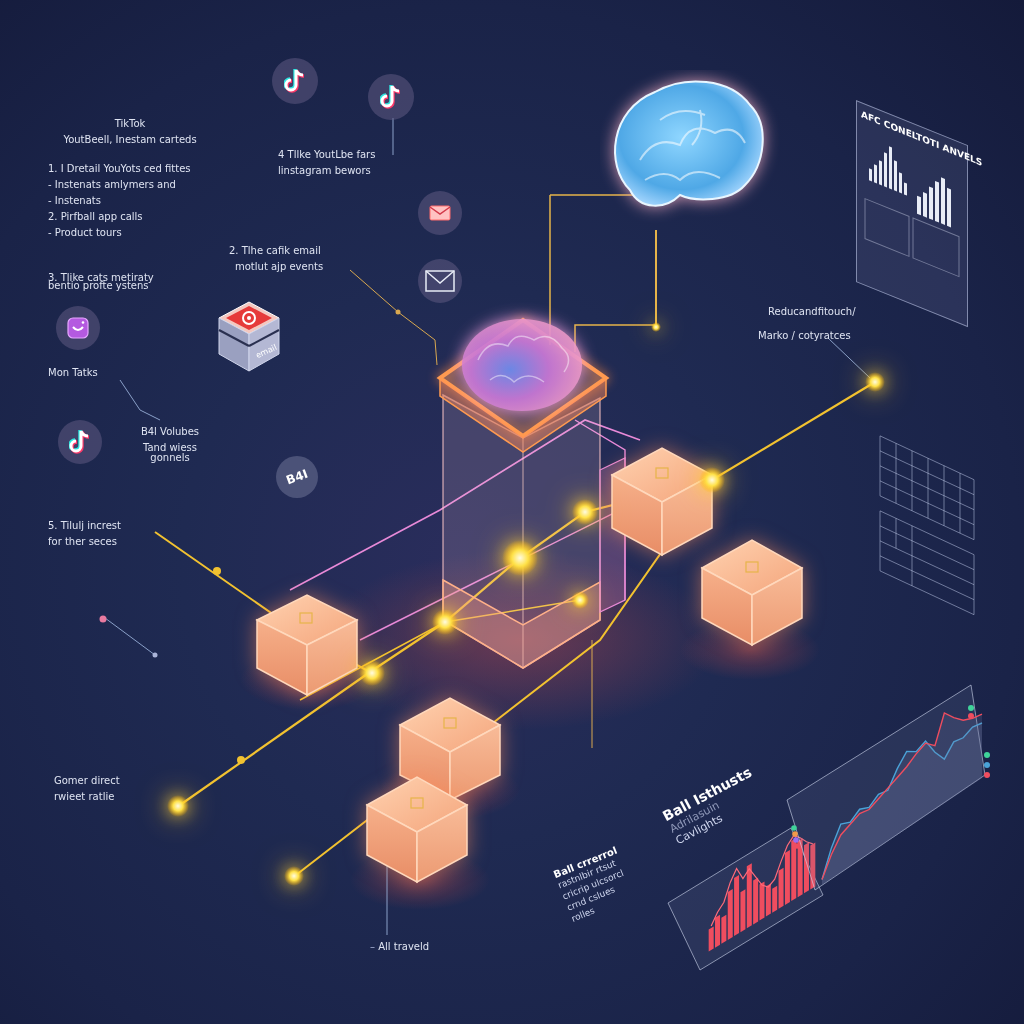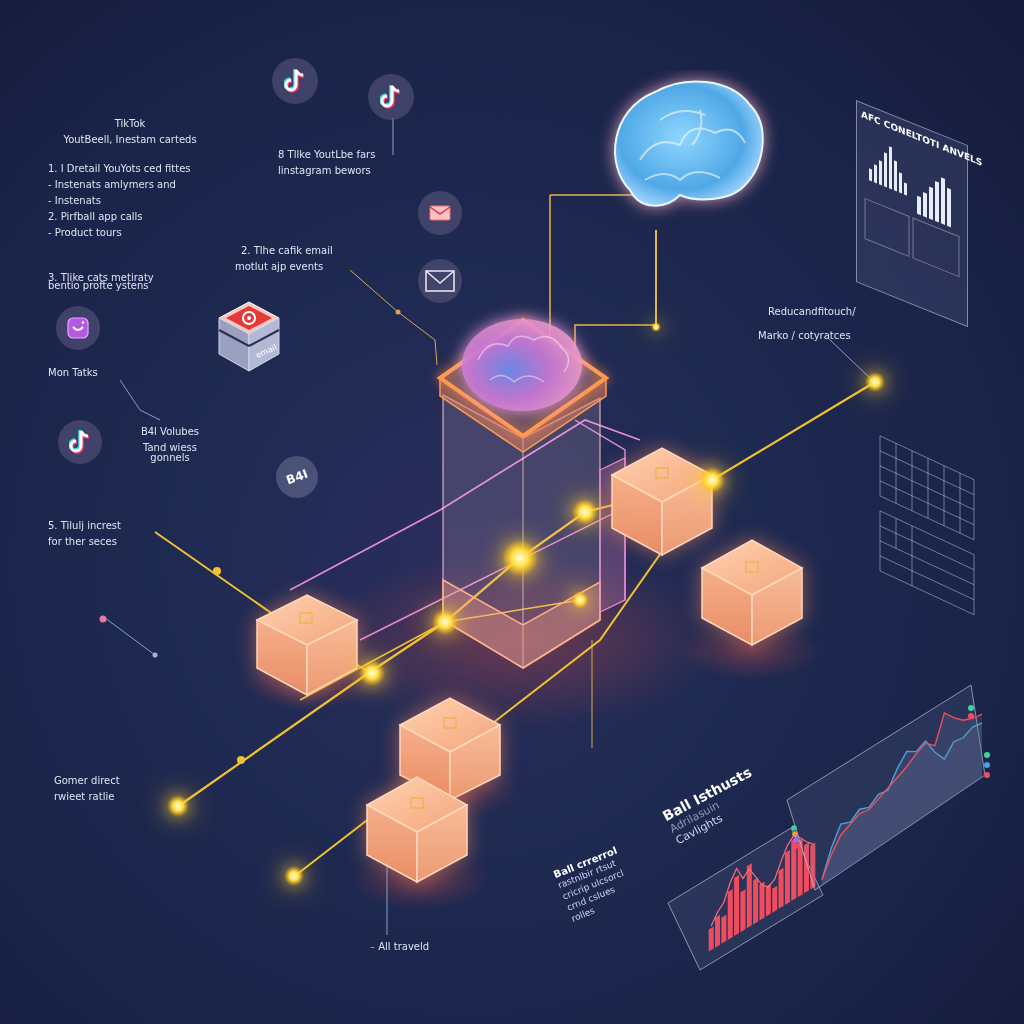--- a/index.html
+++ b/index.html
@@ -237,23 +237,23 @@
 <div class="abs txt c" style="left:125px;top:424px;width:90px">B4l Volubes</div>
 <div class="abs txt c" style="left:125px;top:440px;width:90px">Tand wiess</div>
 <div class="abs txt c" style="left:125px;top:450px;width:90px">gonnels</div>
 
 <div class="abs txt" style="left:48px;top:518px">5. Tilulj increst</div>
 <div class="abs txt" style="left:48px;top:534px">for ther seces</div>
 
 <div class="abs txt" style="left:54px;top:773px">Gomer direct</div>
 <div class="abs txt" style="left:54px;top:789px">rwieet ratlie</div>
 
-<div class="abs txt" style="left:278px;top:147px">8 Tllke YoutLbe fars</div>
+<div class="abs txt" style="left:278px;top:147px">4 Tllke YoutLbe fars</div>
 <div class="abs txt" style="left:278px;top:163px">linstagram bewors</div>
-<div class="abs txt" style="left:241px;top:243px">2. Tlhe cafik email</div>
+<div class="abs txt" style="left:229px;top:243px">2. Tlhe cafik email</div>
 <div class="abs txt" style="left:235px;top:259px">motlut ajp events</div>
 
 <div class="abs txt" style="left:768px;top:304px">Reducandfitouch/</div>
 <div class="abs txt" style="left:758px;top:328px">Marko / cotyratces</div>
 
 <div class="panel" style="left:856px;top:100px;width:110px;height:180px;transform:skewY(22deg);transform-origin:left top">
   <div style="font-size:9px;color:#fff;font-weight:bold;padding:6px 4px;white-space:nowrap">AFC CONELTOTI ANVELS</div>
   <svg width="110" height="120">
     <g fill="#e8ecf6">
       <rect x="12" y="40" width="3" height="12"></rect>

